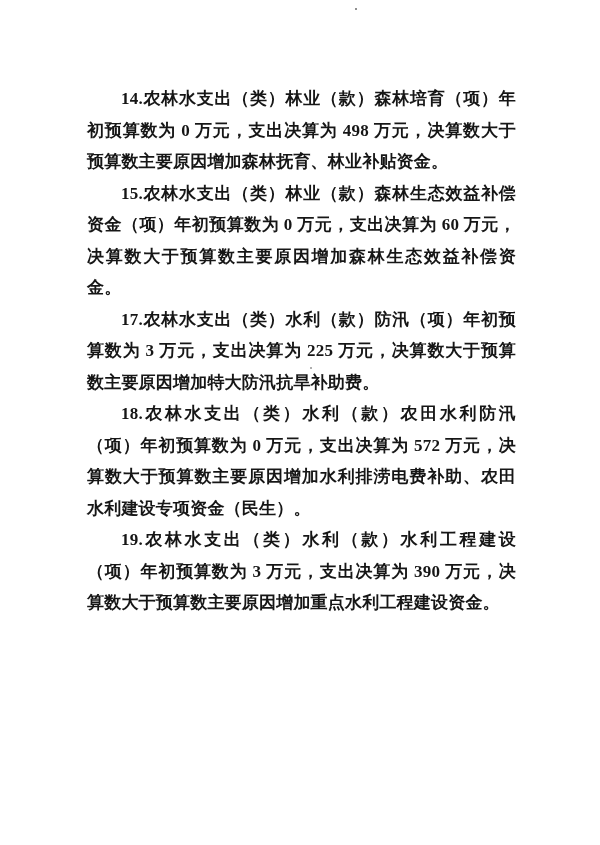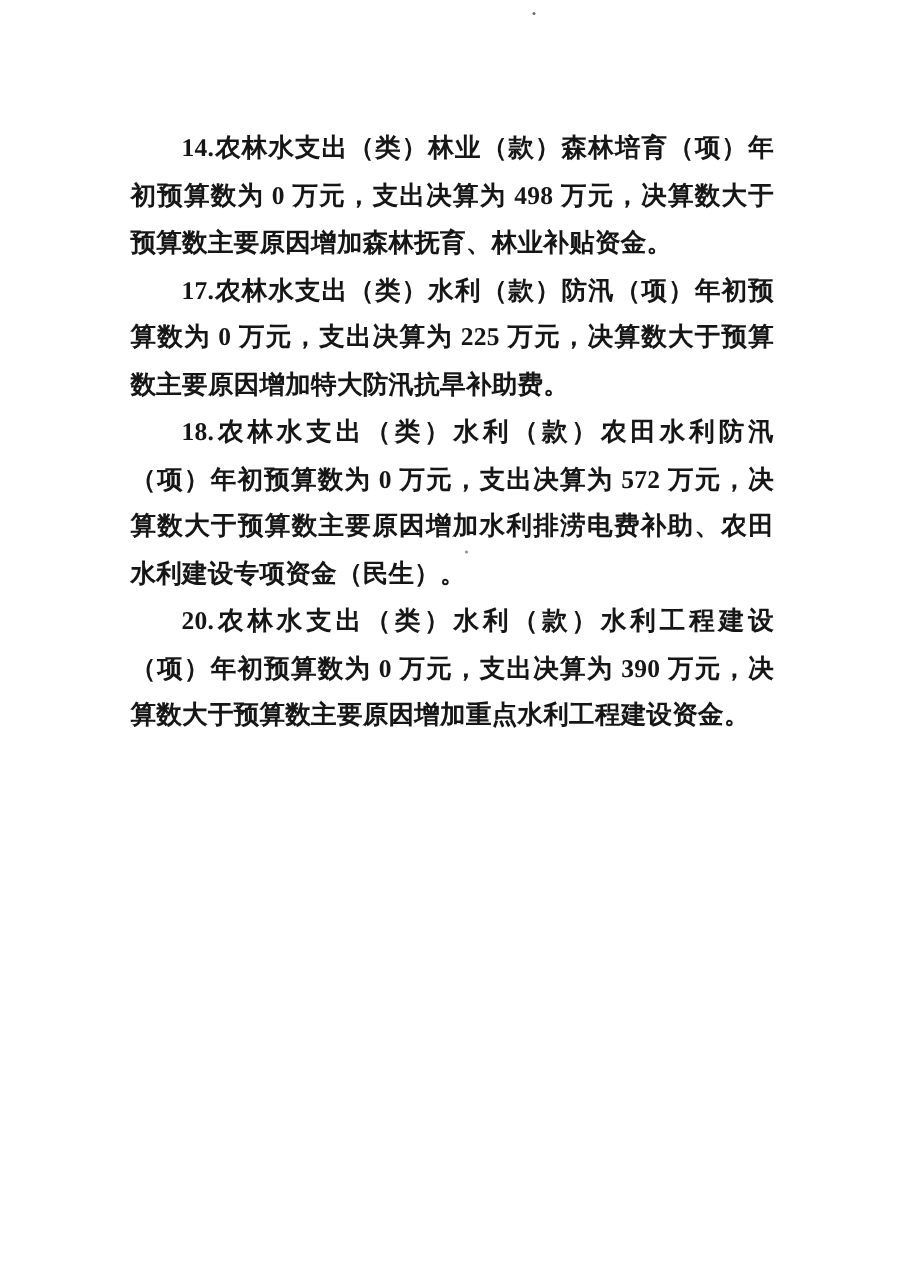--- a/index.html
+++ b/index.html
@@ -51,23 +51,24 @@
   .speck-2 { left: 310px; top: 367px; width: 2px; height: 2px; opacity: 0.55; }
   .speck-3 { left: 193px; top: 816px; width: 2px; height: 2px; opacity: 0.45; }
 </style>
 </head>
 <body>
 
 <div class="page">
 
   <div class="text-block">
     <p>14.农林水支出（类）林业（款）森林培育（项）年初预算数为 0 万元，支出决算为 498 万元，决算数大于预算数主要原因增加森林抚育、林业补贴资金。</p>
-    <p>17.农林水支出（类）水利（款）防汛（项）年初预算数为 0 万元，支出决算为 225 万元，决算数大于预算数主要原因增加特大防汛抗旱补助费。</p>
+    <p>15.农林水支出（类）林业（款）森林生态效益补偿资金（项）年初预算数为 0 万元，支出决算为 60 万元，决算数大于预算数主要原因增加森林生态效益补偿资金。</p>
+    <p>17.农林水支出（类）水利（款）防汛（项）年初预算数为 3 万元，支出决算为 225 万元，决算数大于预算数主要原因增加特大防汛抗旱补助费。</p>
     <p>18.农林水支出（类）水利（款）农田水利防汛（项）年初预算数为 0 万元，支出决算为 572 万元，决算数大于预算数主要原因增加水利排涝电费补助、农田水利建设专项资金（民生）。</p>
-    <p>20.农林水支出（类）水利（款）水利工程建设（项）年初预算数为 0 万元，支出决算为 390 万元，决算数大于预算数主要原因增加重点水利工程建设资金。</p>
+    <p>19.农林水支出（类）水利（款）水利工程建设（项）年初预算数为 3 万元，支出决算为 390 万元，决算数大于预算数主要原因增加重点水利工程建设资金。</p>
   </div>
 
   <div class="page-number">-27-</div>
 
   <div class="speck speck-1"></div>
   <div class="speck speck-2"></div>
   <div class="speck speck-3"></div>
 
 </div>
 

